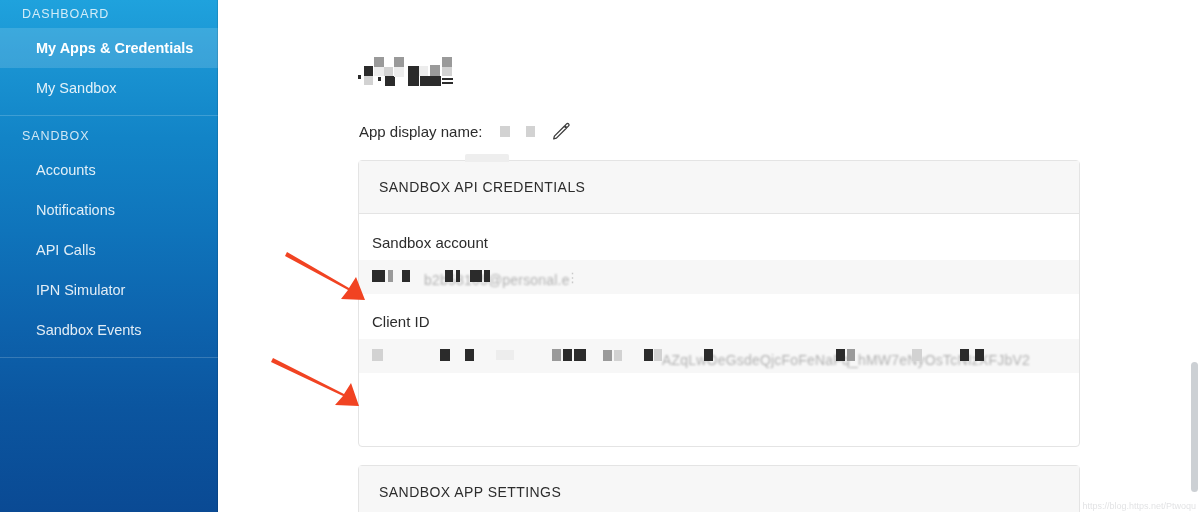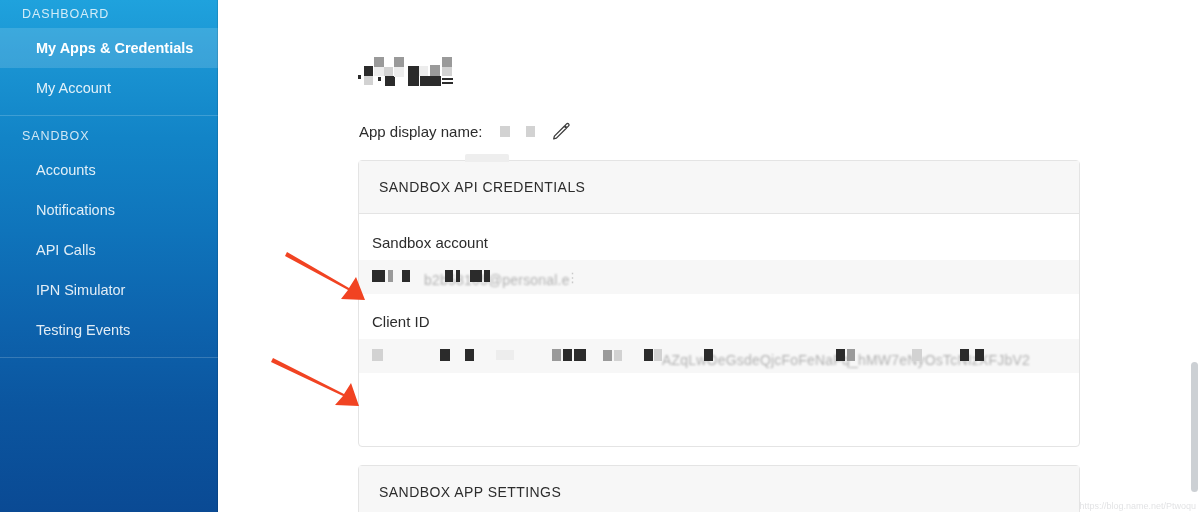--- a/index.html
+++ b/index.html
@@ -254,42 +254,42 @@
 <div id="app">
 
   <nav class="sidebar">
 
     <div class="nav-section">
       <div class="nav-header">DASHBOARD</div>
       <div class="nav-item active">
         <span>My Apps &amp; Credentials</span>
       </div>
       <div class="nav-item">
-        <span>My Account</span>
+        <span>My Sandbox</span>
       </div>
     </div>
 
     <div class="nav-divider"></div>
 
     <div class="nav-section">
       <div class="nav-header">SANDBOX</div>
       <div class="nav-item">
         <span>Accounts</span>
       </div>
       <div class="nav-item">
         <span>Notifications</span>
       </div>
       <div class="nav-item">
         <span>API Calls</span>
       </div>
       <div class="nav-item">
         <span>IPN Simulator</span>
       </div>
       <div class="nav-item">
-        <span>Testing Events</span>
+        <span>Sandbox Events</span>
       </div>
     </div>
 
     <div class="nav-divider"></div>
 
 
     <div class="sidebar-edge"></div>
   </nav>
 
   <main class="main">
@@ -388,21 +388,21 @@
 
       </div>
     </section>
 
     <section class="card" id="card-settings">
       <div class="card-header">
         <span class="card-header-title">SANDBOX APP SETTINGS</span>
       </div>
     </section>
 
-    <div class="watermark">https://blog.name.net/Ptwoqu</div>
+    <div class="watermark">https://blog.https.net/Ptwoqu</div>
 
   </main>
 
   <svg class="arrows" viewBox="0 0 1200 512">
 
     <g>
       <path d="M287,252 L349,288 L356,277 L365,300 L341,299 L348,290 L285,256 Z" fill="#f14322"></path>
     </g>
 
     <g>

